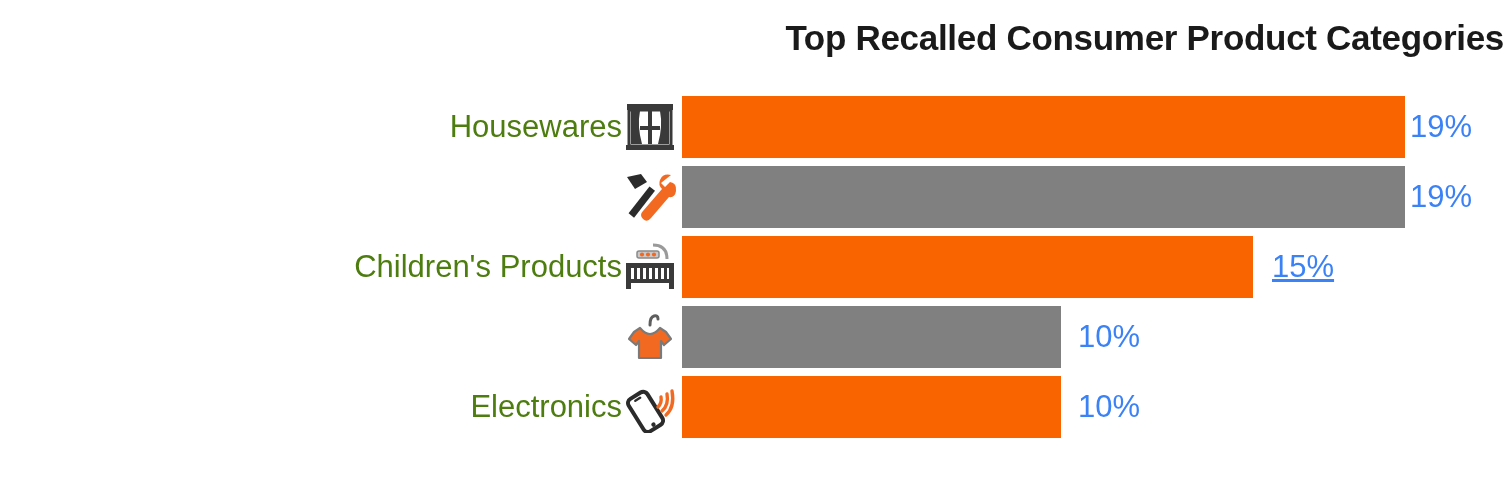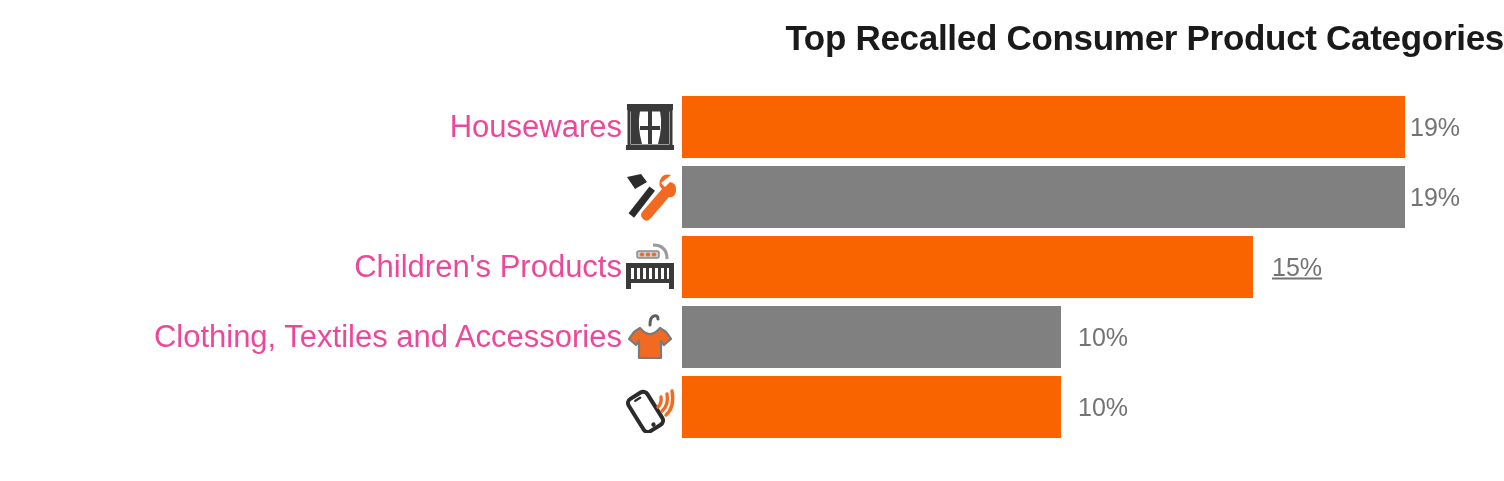--- a/index.html
+++ b/index.html
@@ -43,21 +43,21 @@
     position: relative;
     height: 70px;
     width: 1504px;
   }
   .cat-label {
     position: absolute;
     right: 882px; 
     top: 50%;
     transform: translateY(-50%);
     font-size: 31px;
-    color: #ec4899;
+    color: #4d7c0f;
     white-space: nowrap;
     font-family: "Liberation Sans", sans-serif;
   }
   .cat-icon {
     position: absolute;
     left: 620px;
     top: 50%;
     transform: translateY(-50%);
     width: 60px;
     height: 58px;
@@ -69,22 +69,22 @@
   .bar {
     position: absolute;
     left: 682px;
     top: 4px;
     height: 62px;
   }
   .bar-value {
     position: absolute;
     top: 50%;
     transform: translateY(-50%);
-    font-size: 25px;
-    color: #737373;
+    font-size: 31px;
+    color: #3b82f6;
     white-space: nowrap;
     font-family: "Liberation Sans", sans-serif;
   }
 </style>
 </head>
 <body>
 
 <div id="chart-root">
 
   <div id="chart-title">Top Recalled Consumer Product Categories</div>
@@ -145,32 +145,32 @@
             <rect x="35" y="27" width="3" height="12"></rect>
             <rect x="41" y="27" width="3" height="12"></rect>
           </g>
         </svg>
       </span>
       <div class="bar" style="width:571px;background:#FA6400;"></div>
       <span class="bar-value" style="left:1272px;text-decoration:underline;">15%</span>
     </div>
 
     <div class="bar-row">
-      <span class="cat-label">Clothing, Textiles and Accessories</span>
       <span class="cat-icon">
         <svg width="52" height="52" viewBox="0 0 52 52">
           <path d="M26 14 Q26 6 30 5 Q34 4 34 8" fill="none" stroke="#5e5e5e" stroke-width="3" stroke-linecap="round"></path>
           <path d="M16 17 L10 21 L5 28 L12 34 L15 30 L15 47 L37 47 L37 30 L40 34 L47 28 L42 21 L36 17 Q31 23 26 23 Q21 23 16 17 Z" fill="#F26A21" stroke="#7a7a7a" stroke-width="2.2" stroke-linejoin="round"></path>
         </svg>
       </span>
       <div class="bar" style="width:379px;background:#808080;"></div>
       <span class="bar-value" style="left:1078px;">10%</span>
     </div>
 
     <div class="bar-row">
+      <span class="cat-label">Electronics</span>
       <span class="cat-icon">
         <svg width="54" height="52" viewBox="0 0 54 52">
           <g transform="rotate(-32 22 30)">
             <rect x="11" y="12" width="22" height="38" rx="5" fill="none" stroke="#2b2b2b" stroke-width="4"></rect>
             <rect x="18" y="15" width="8" height="2.4" rx="1.2" fill="#2b2b2b"></rect>
             <circle cx="22" cy="46" r="2.2" fill="#2b2b2b"></circle>
           </g>
           <g fill="none" stroke="#F26A21" stroke-width="3.4" stroke-linecap="round">
             <path d="M35 26 Q39 22 38 16"></path>
             <path d="M39 30 Q46 24 44 13"></path>

